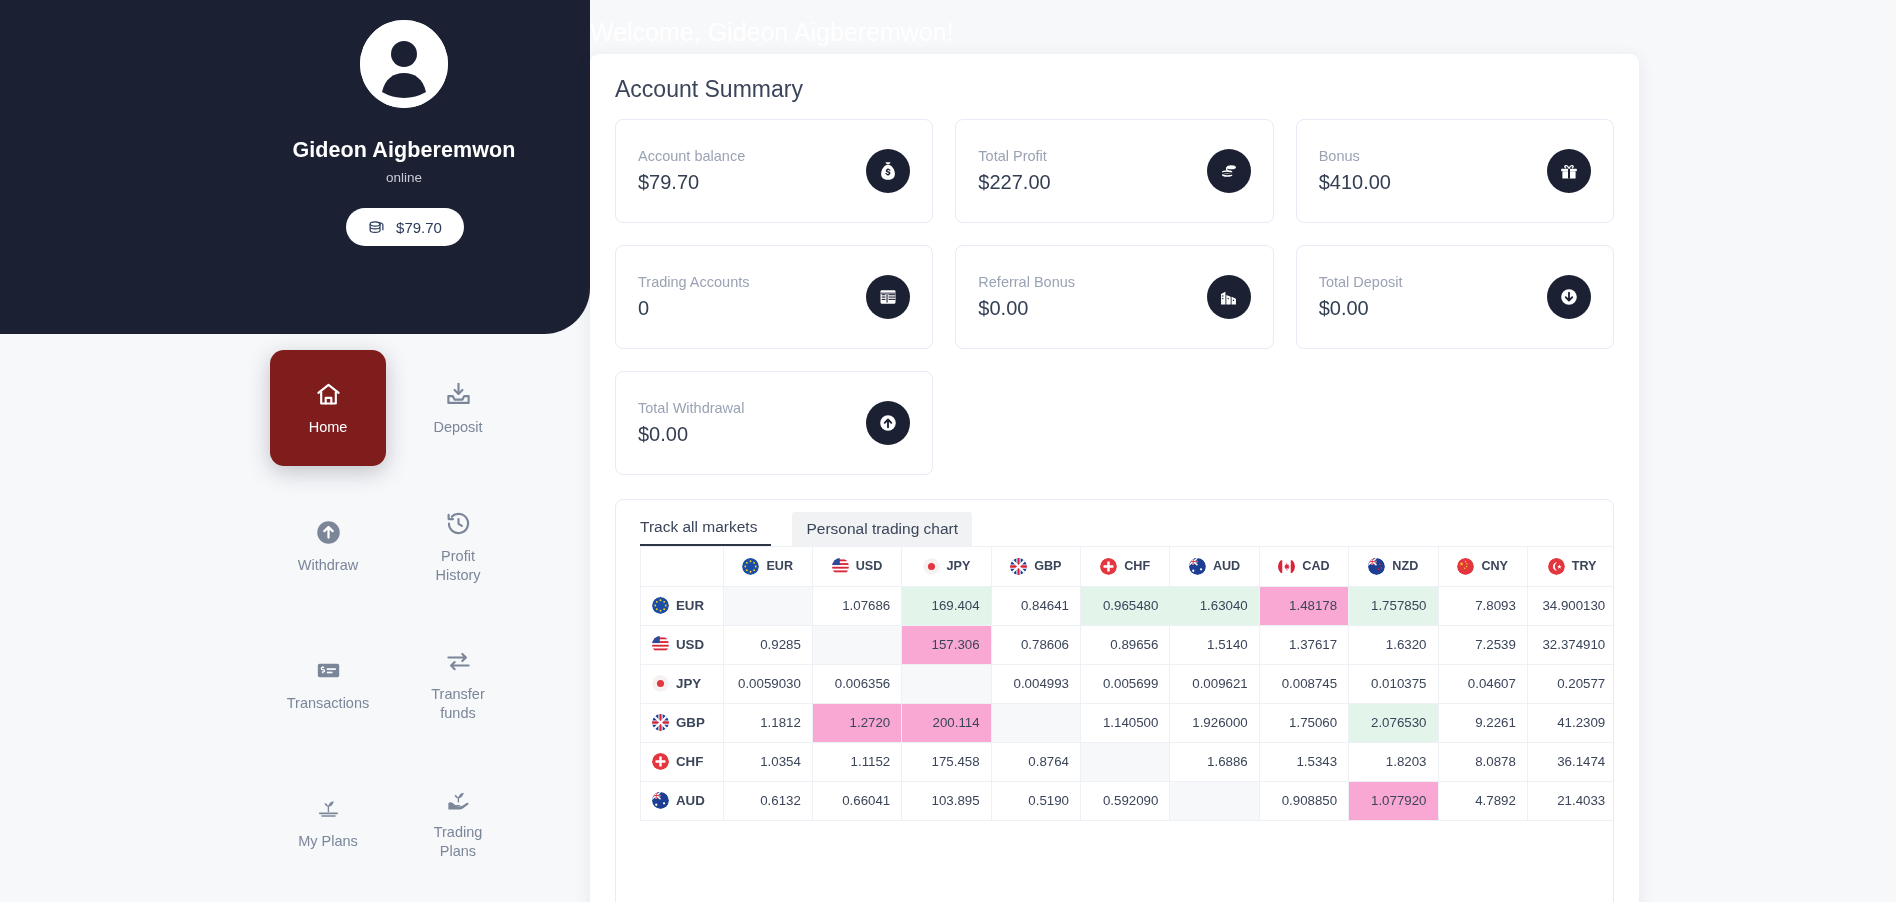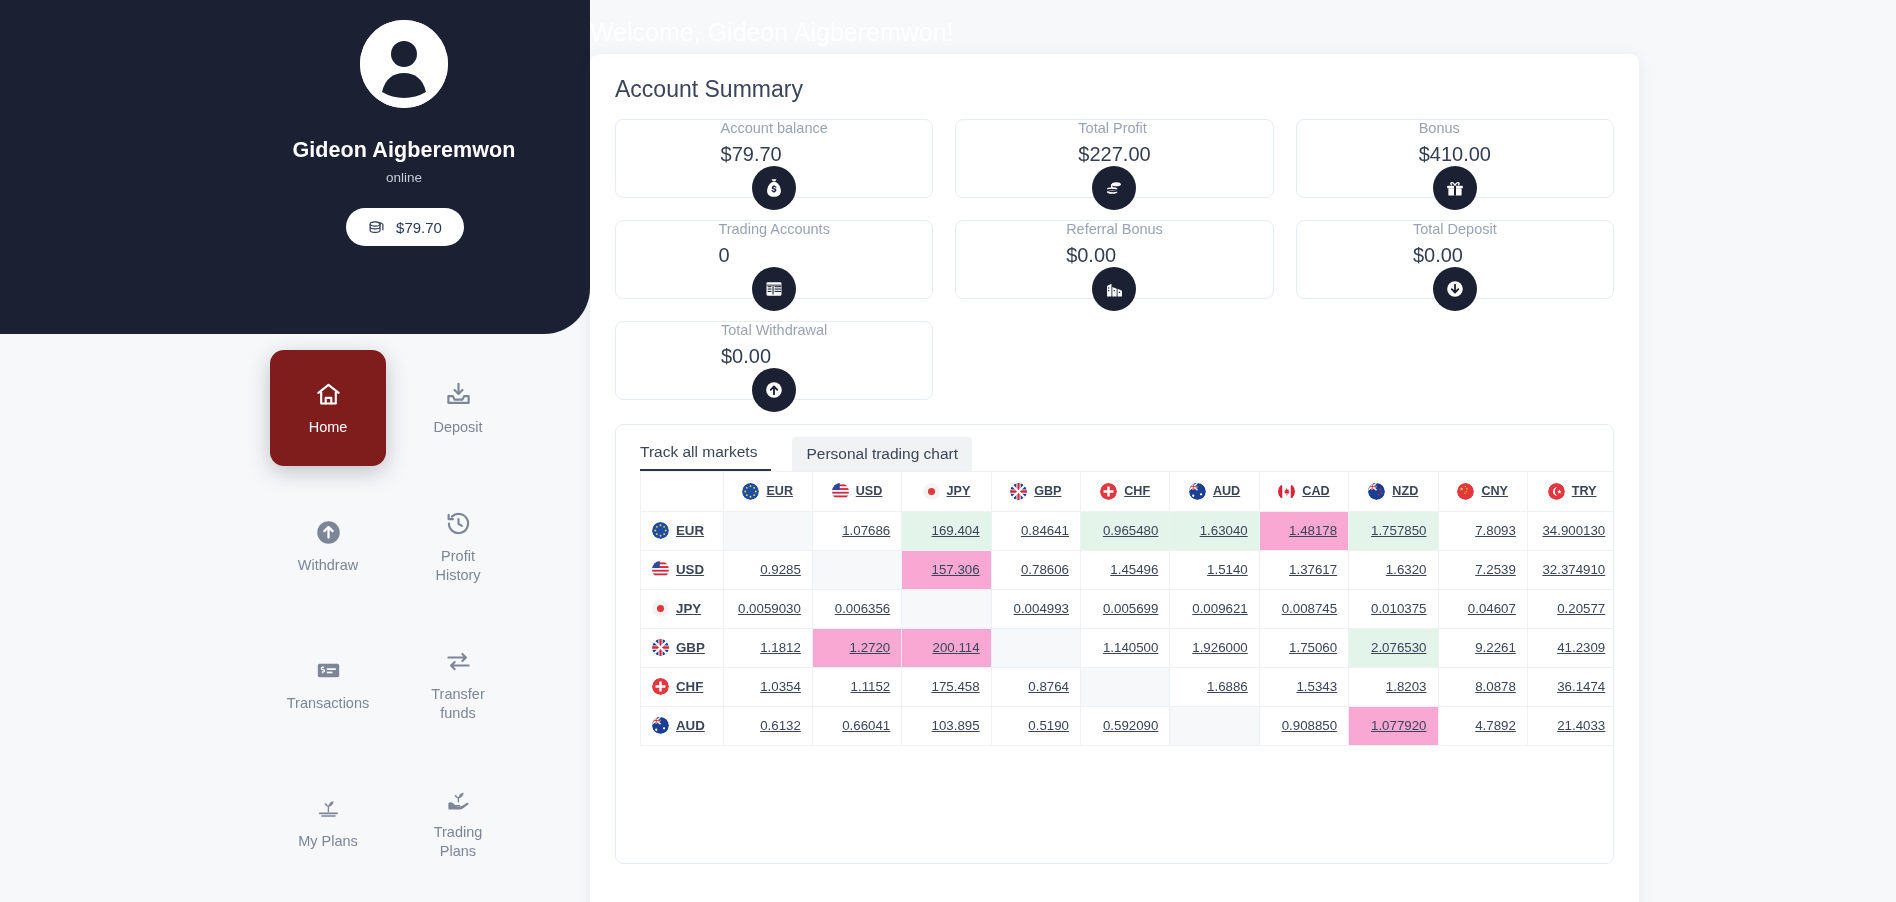--- a/index.html
+++ b/index.html
@@ -95,27 +95,26 @@
     color: #3b4559; font-size: 23px; font-weight: 500;
     margin-bottom: 16px;
   }
 
   .stat-grid {
     display: grid;
     grid-template-columns: repeat(3, 1fr);
     gap: 22px 22px;
   }
   .stat-card {
-    height: 79px;
+    height: 104px;
     border: 1px solid #e6ebf5;
     border-radius: 8px;
     padding: 0 22px;
     display: flex; align-items: center; justify-content: space-between;
     background: #fff;
-    flex-direction: column;
   }
   .stat-label { color: #9aa3b4; font-size: 14.5px; margin-bottom: 7px; }
   .stat-value { color: #343e52; font-size: 20px; }
   .stat-icon {
     width: 44px; height: 44px; border-radius: 50%;
     background: #1b2033;
     display: flex; align-items: center; justify-content: center;
     flex: none;
   }
 
@@ -160,21 +159,20 @@
     overflow: hidden;
     border-left: 1px solid #edf0f5;
     border-top: 1px solid #edf0f5;
   }
   table.fx {
     border-collapse: collapse;
     table-layout: fixed;
     width: 1155px;
     font-size: 13.3px;
     color: #3b4559;
-    text-decoration: underline;
   }
   table.fx th, table.fx td {
     border-right: 1px solid #edf0f5;
     border-bottom: 1px solid #edf0f5;
     height: 39px;
     text-align: right;
     padding: 0 11px;
     white-space: nowrap;
   }
   table.fx th { font-weight: 600; font-size: 12.6px; }
@@ -618,21 +616,21 @@
                     </g>
                     <rect x="0" y="0" width="11" height="10" fill="#2a4b9b"></rect>
                   </svg>
                   <span>USD</span>
                 </span>
               </td>
               <td>0.9285</td>
               <td class="blank"></td>
               <td class="down">157.306</td>
               <td>0.78606</td>
-              <td>1.45496</td>
+              <td>0.89656</td>
               <td>1.5140</td>
               <td>1.37617</td>
               <td>1.6320</td>
               <td>7.2539</td>
               <td>32.374910</td>
             </tr>
             <tr>
               <td class="cur">
                 <span class="cur-inner">
                   <svg class="flag" viewBox="0 0 24 24">

